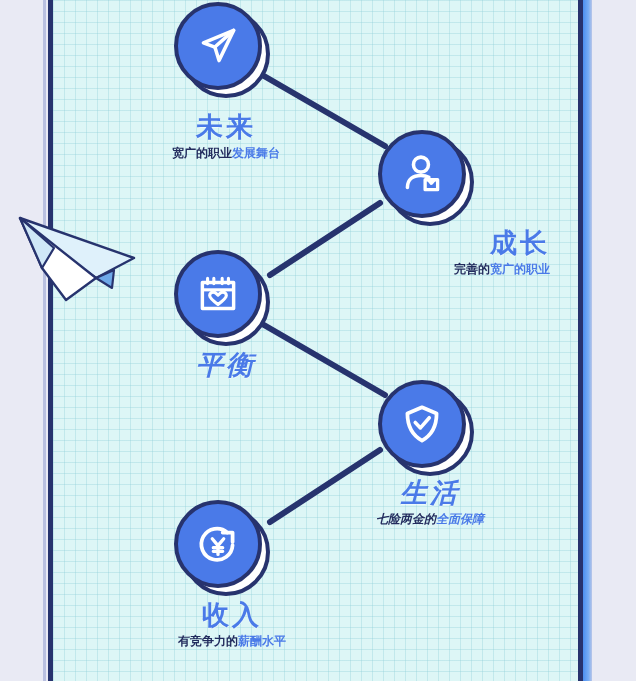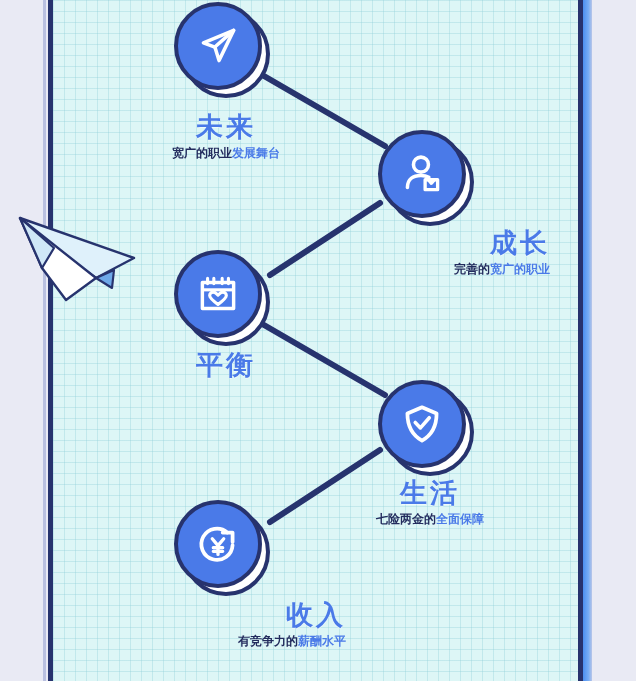--- a/index.html
+++ b/index.html
@@ -178,51 +178,51 @@
     <div class="badge-shadow"></div>
     <div class="badge">
       <svg width="50" height="50" viewBox="0 0 48 48">
         <rect x="9" y="13" width="30" height="25" fill="none" stroke="#ffffff" stroke-width="3.3" stroke-linejoin="round"></rect>
         <path d="M9 20 H39" stroke="#ffffff" stroke-width="3"></path>
         <path d="M14 9 V14 M20 9 V14 M28 9 V14 M34 9 V14" stroke="#ffffff" stroke-width="3" stroke-linecap="round"></path>
         <path d="M24 34 C18 29.5 16 27.5 16 25.4 C16 23.6 17.5 22.2 19.3 22.2 C20.9 22.2 22 23 24 25 C26 23 27.1 22.2 28.7 22.2 C30.5 22.2 32 23.6 32 25.4 C32 27.5 30 29.5 24 34 Z" fill="none" stroke="#ffffff" stroke-width="3" stroke-linejoin="round"></path>
       </svg>
     </div>
   </div>
-  <div class="label-block" style="left:106px; top:350px; width:240px;">
+  <div class="label-block" style="left:106px; top:350px; width:240px;font-style:italic;">
     <div class="title">平衡</div>
   </div>
 
   <div class="node" style="left:378px; top:380px;">
     <div class="badge-shadow"></div>
     <div class="badge">
       <svg width="50" height="50" viewBox="0 0 48 48">
         <path d="M24 8 L38 14 C38 26 33 35 24 40 C15 35 10 26 10 14 Z" fill="none" stroke="#ffffff" stroke-width="3.6" stroke-linejoin="round"></path>
         <path d="M17.5 22.5 L22.5 27.8 L31 18" fill="none" stroke="#ffffff" stroke-width="3.4" stroke-linecap="round" stroke-linejoin="round"></path>
       </svg>
     </div>
   </div>
-  <div class="label-block" style="left:310px; top:478px; width:240px;">
+  <div class="label-block" style="left:310px; top:478px; width:240px;font-style:italic;">
     <div class="title">生活</div>
     <div class="sub">
       <span class="dark">七险两金的</span><span class="accent">全面保障</span>
     </div>
   </div>
 
   <div class="node" style="left:174px; top:500px;">
     <div class="badge-shadow"></div>
     <div class="badge">
       <svg width="50" height="50" viewBox="0 0 48 48">
         <path d="M33 13 A15 15 0 1 0 38 25" fill="none" stroke="#ffffff" stroke-width="3.6" stroke-linecap="round"></path>
         <path d="M38 13 L28.5 13 M38 13 L38 22" fill="none" stroke="#ffffff" stroke-width="3.6" stroke-linecap="round" stroke-linejoin="round"></path>
         <path d="M18.5 19 L24 25.5 L29.5 19" fill="none" stroke="#ffffff" stroke-width="3.2" stroke-linecap="round" stroke-linejoin="round"></path>
         <path d="M24 25.5 V34 M19.5 27.5 H28.5 M19.5 31 H28.5" fill="none" stroke="#ffffff" stroke-width="3.2" stroke-linecap="round"></path>
       </svg>
     </div>
   </div>
-  <div class="label-block" style="left:106px; top:600px; width:240px;text-align:right;">
+  <div class="label-block" style="left:112px; top:600px; width:240px;">
     <div class="title">收入</div>
     <div class="sub">
       <span class="dark">有竞争力的</span><span class="accent">薪酬水平</span>
     </div>
   </div>
 
 </div>
 
 </body></html>

